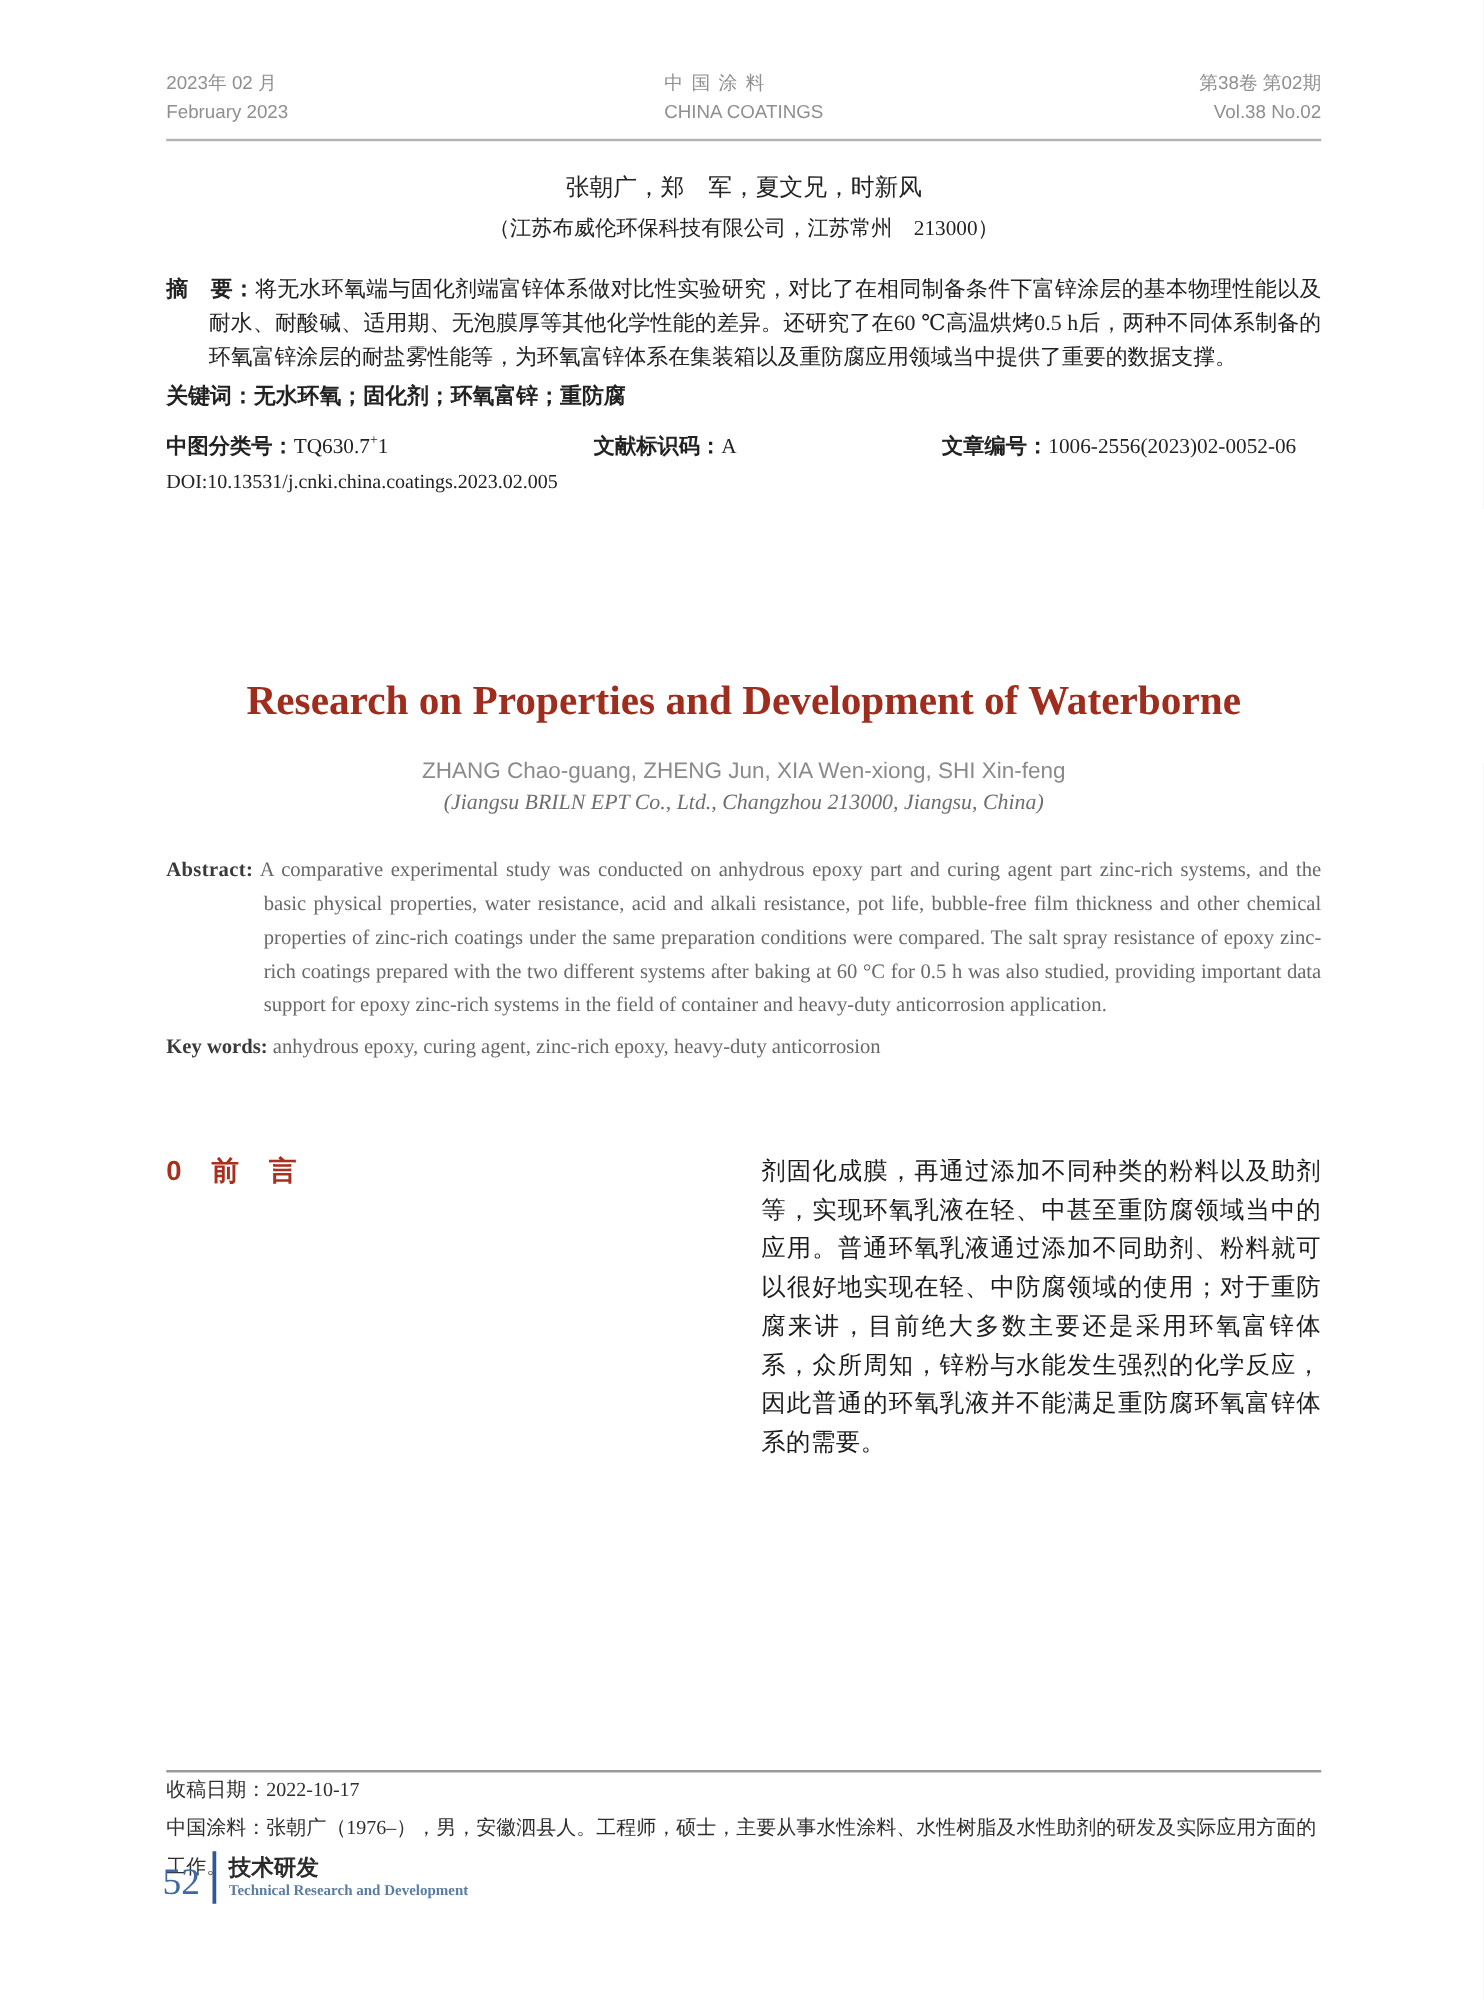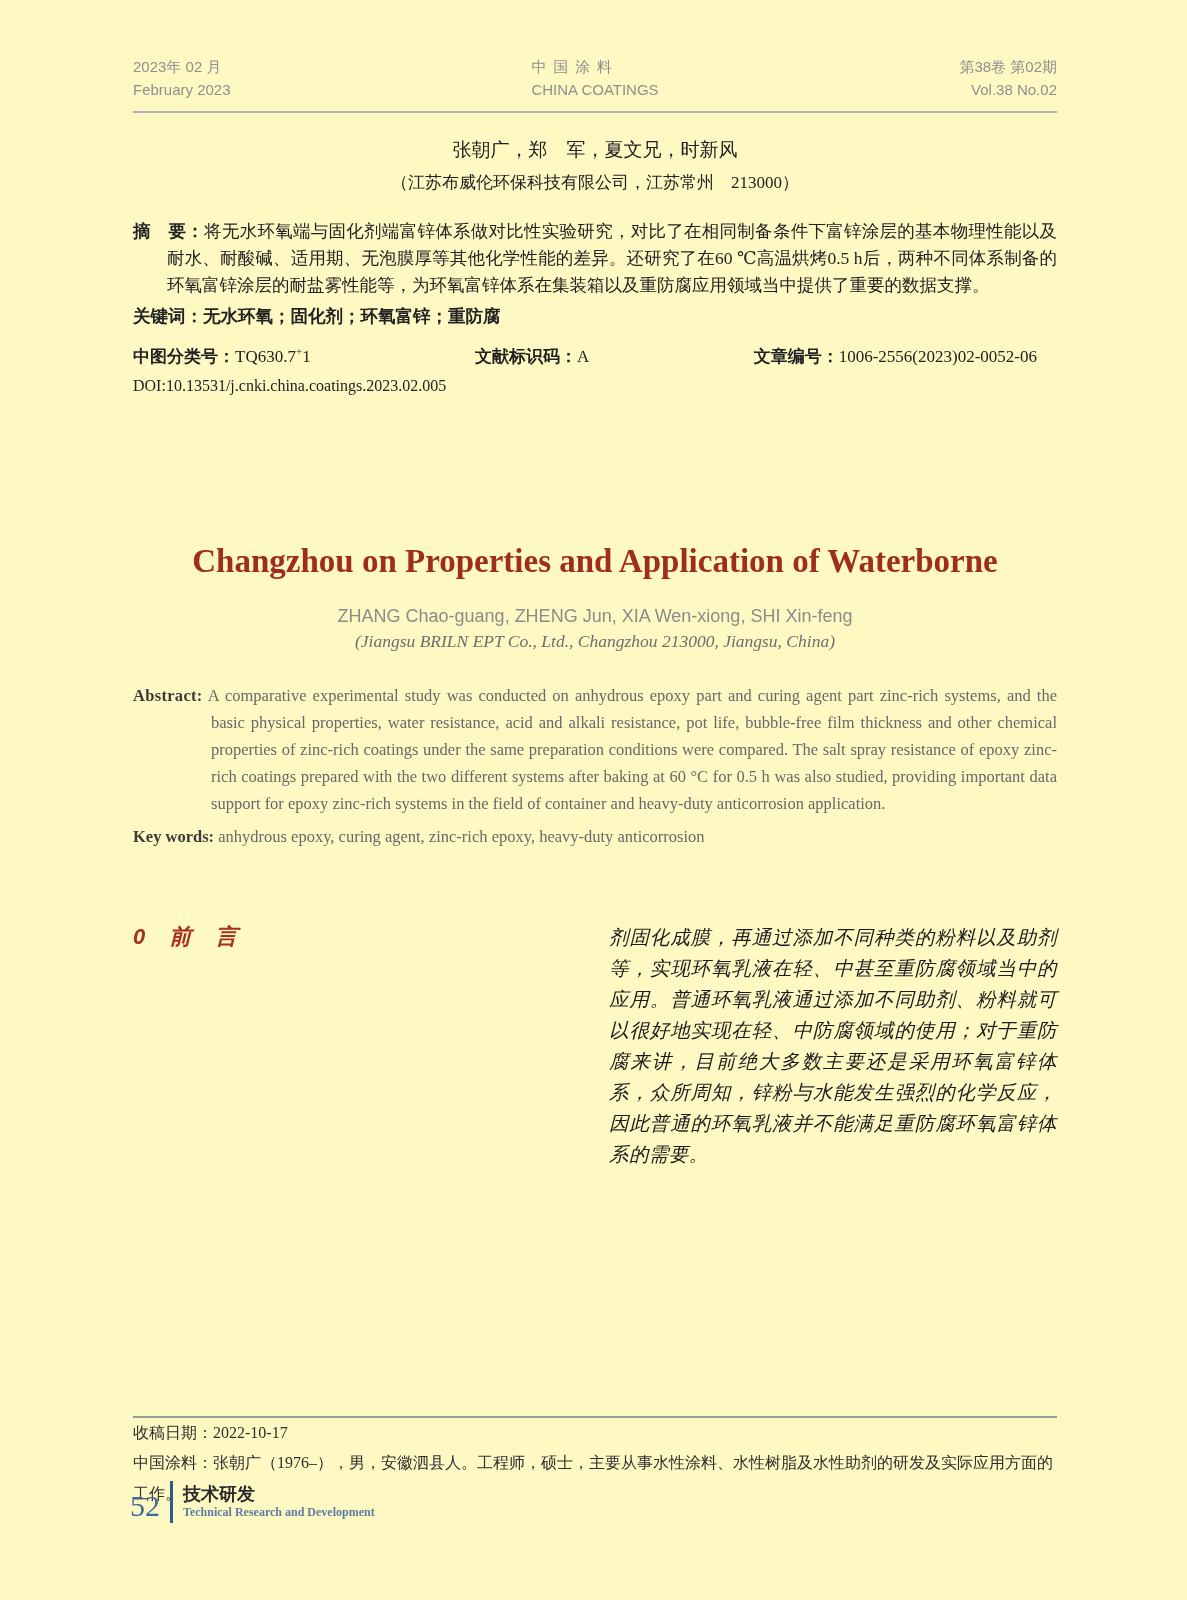--- a/index.html
+++ b/index.html
@@ -1,20 +1,20 @@
 <!DOCTYPE html>
 <html lang="zh"><head>
 <meta charset="utf-8">
 <style>
   html,body{margin:0;padding:0;background:#e8e8e8;}
   .page{
     position:relative;
     width:1187px;height:1600px;
     margin:0 auto;
-    background:#fef9c3;
+    background:#ffffff;
     font-family:"Liberation Serif","DejaVu Serif",serif;
     color:#1a1a1a;
     overflow:hidden;
     box-sizing:border-box;
   }
   .content{margin:0 130px 0 133px;}
 
   
   .journal-header{
     display:flex;justify-content:space-between;align-items:flex-end;
@@ -96,21 +96,21 @@
   .keywords-en{
     margin:6px 0 0 0;font-size:16.5px;line-height:27px;color:#686868;
   }
   .keywords-en .lbl{font-weight:bold;color:#3a3a3a;}
 
   
   .body-section{
     margin-top:72px;
     display:flex;gap:28px;
   }
-  .col{width:448px;font-style:italic;}
+  .col{width:448px;}
   .sec-heading{
     margin:0 0 12px 0;
     font-family:"Liberation Sans","DejaVu Sans",sans-serif;
     font-weight:bold;font-size:22px;color:#a8301f;
     letter-spacing:1px;
   }
   .body-text{
     margin:0;font-size:19.5px;line-height:31px;color:#1c1c1c;
     text-align:justify;letter-spacing:0.4px;
   }
@@ -172,21 +172,21 @@
     <p class="abstract-cn"><span class="lbl">摘　要：</span><span>将无水环氧端与固化剂端富锌体系做对比性实验研究，对比了在相同制备条件下富锌涂层的基本物理性能以及耐水、耐酸碱、适用期、无泡膜厚等其他化学性能的差异。还研究了在60 ℃高温烘烤0.5 h后，两种不同体系制备的环氧富锌涂层的耐盐雾性能等，为环氧富锌体系在集装箱以及重防腐应用领域当中提供了重要的数据支撑。</span></p>
     <p class="keywords-cn"><span class="lbl">关键词：</span><span>无水环氧；固化剂；环氧富锌；重防腐</span></p>
 
     <div class="meta-row">
       <span class="m1"><b>中图分类号：</b><span>TQ630.7</span><sup>+</sup><span>1</span></span>
       <span class="m2"><b>文献标识码：</b><span>A</span></span>
       <span class="m3"><b>文章编号：</b><span>1006-2556(2023)02-0052-06</span></span>
     </div>
     <div class="doi">DOI:10.13531/j.cnki.china.coatings.2023.02.005</div>
 
-    <h2 class="title-en"><span>Changzhou on Properties and Application of Waterborne</span><br></h2>
+    <h2 class="title-en"><span>Research on Properties and Development of Waterborne</span><br></h2>
     <div class="authors-en">ZHANG Chao-guang, ZHENG Jun, XIA Wen-xiong, SHI Xin-feng</div>
     <div class="affil-en">(Jiangsu BRILN EPT Co., Ltd., Changzhou 213000, Jiangsu, China)</div>
 
     <p class="abstract-en"><span class="lbl">Abstract:</span><span> A comparative experimental study was conducted on anhydrous epoxy part and curing agent part zinc-rich systems, and the basic physical properties, water resistance, acid and alkali resistance, pot life, bubble-free film thickness and other chemical properties of zinc-rich coatings under the same preparation conditions were compared. The salt spray resistance of epoxy zinc-rich coatings prepared with the two different systems after baking at 60 °C for 0.5 h was also studied, providing important data support for epoxy zinc-rich systems in the field of container and heavy-duty anticorrosion application.</span></p>
     <p class="keywords-en"><span class="lbl">Key words:</span><span> anhydrous epoxy, curing agent, zinc-rich epoxy, heavy-duty anticorrosion</span></p>
 
     <div class="body-section">
       <div class="col">
         <h3 class="sec-heading">0　前　言</h3>
       </div>

